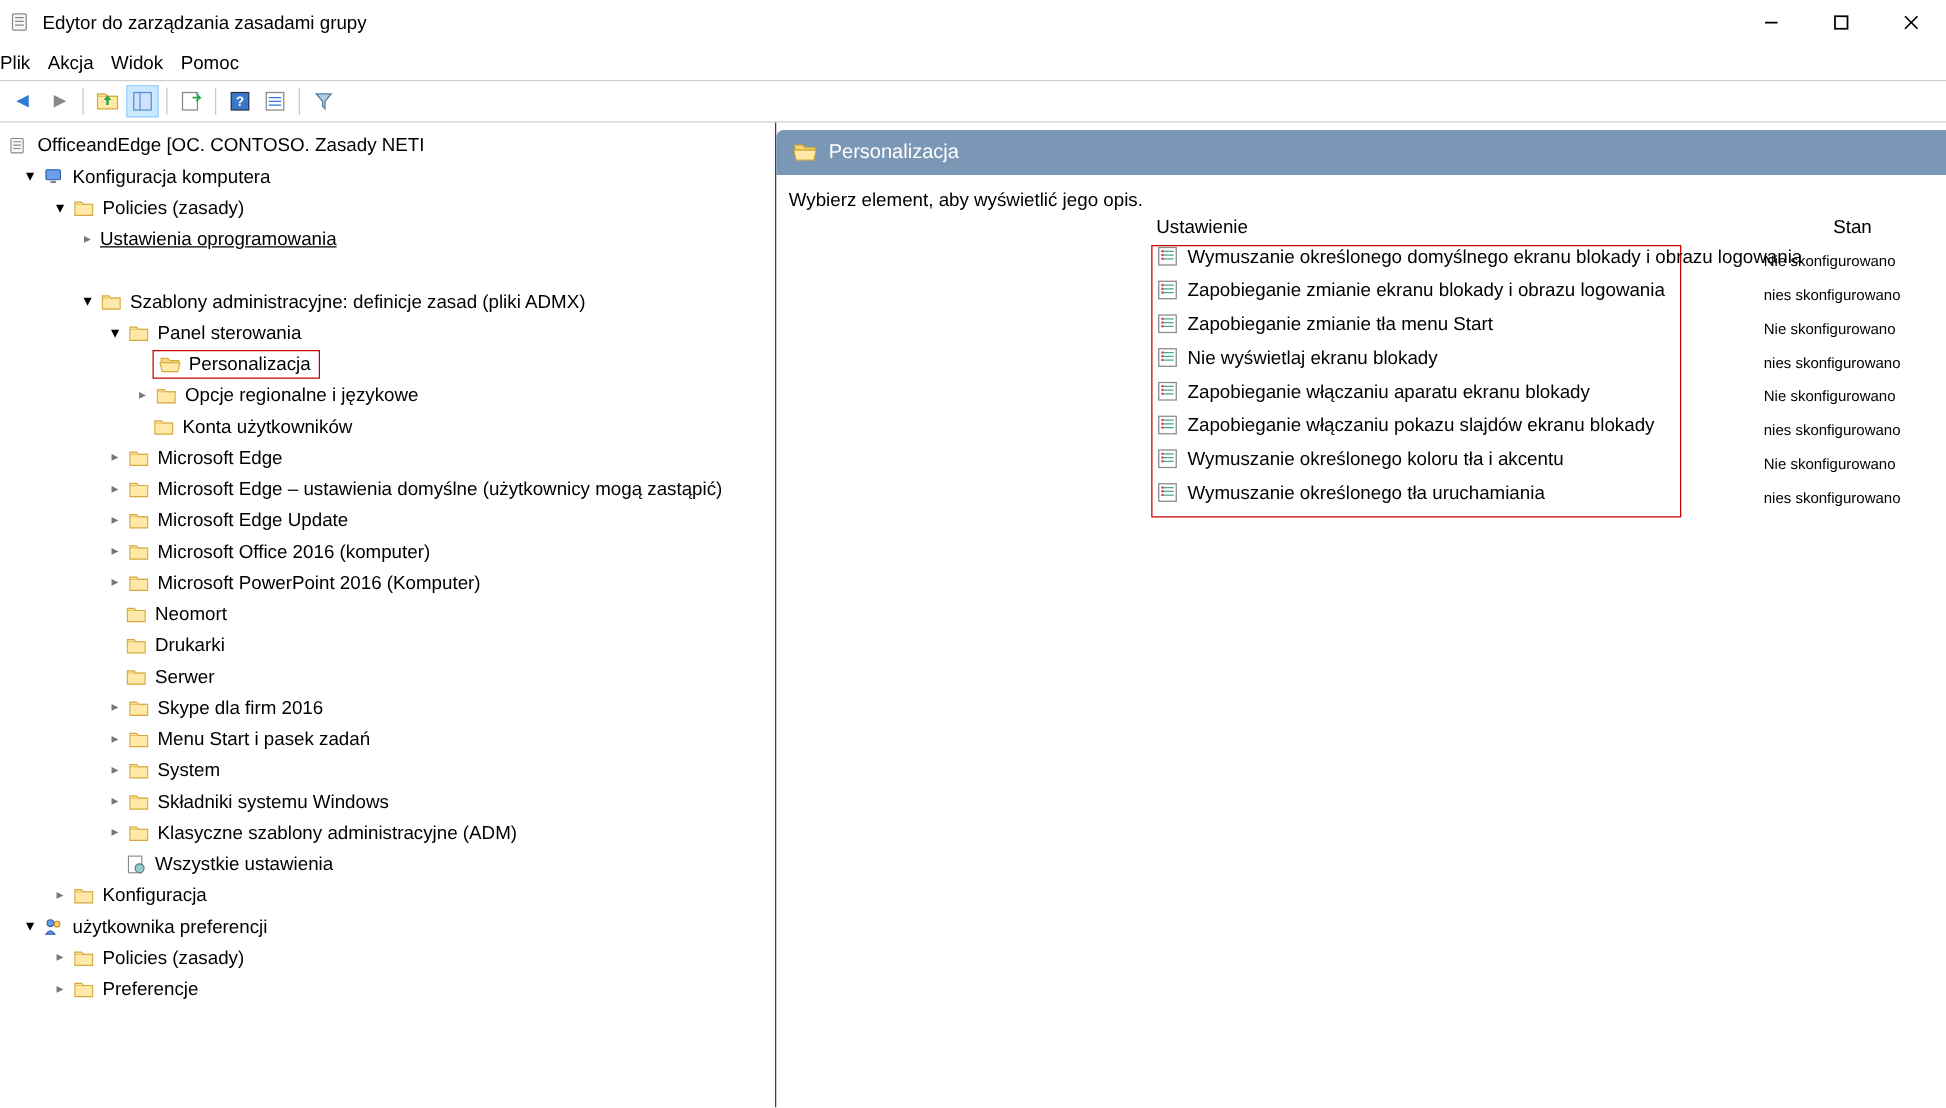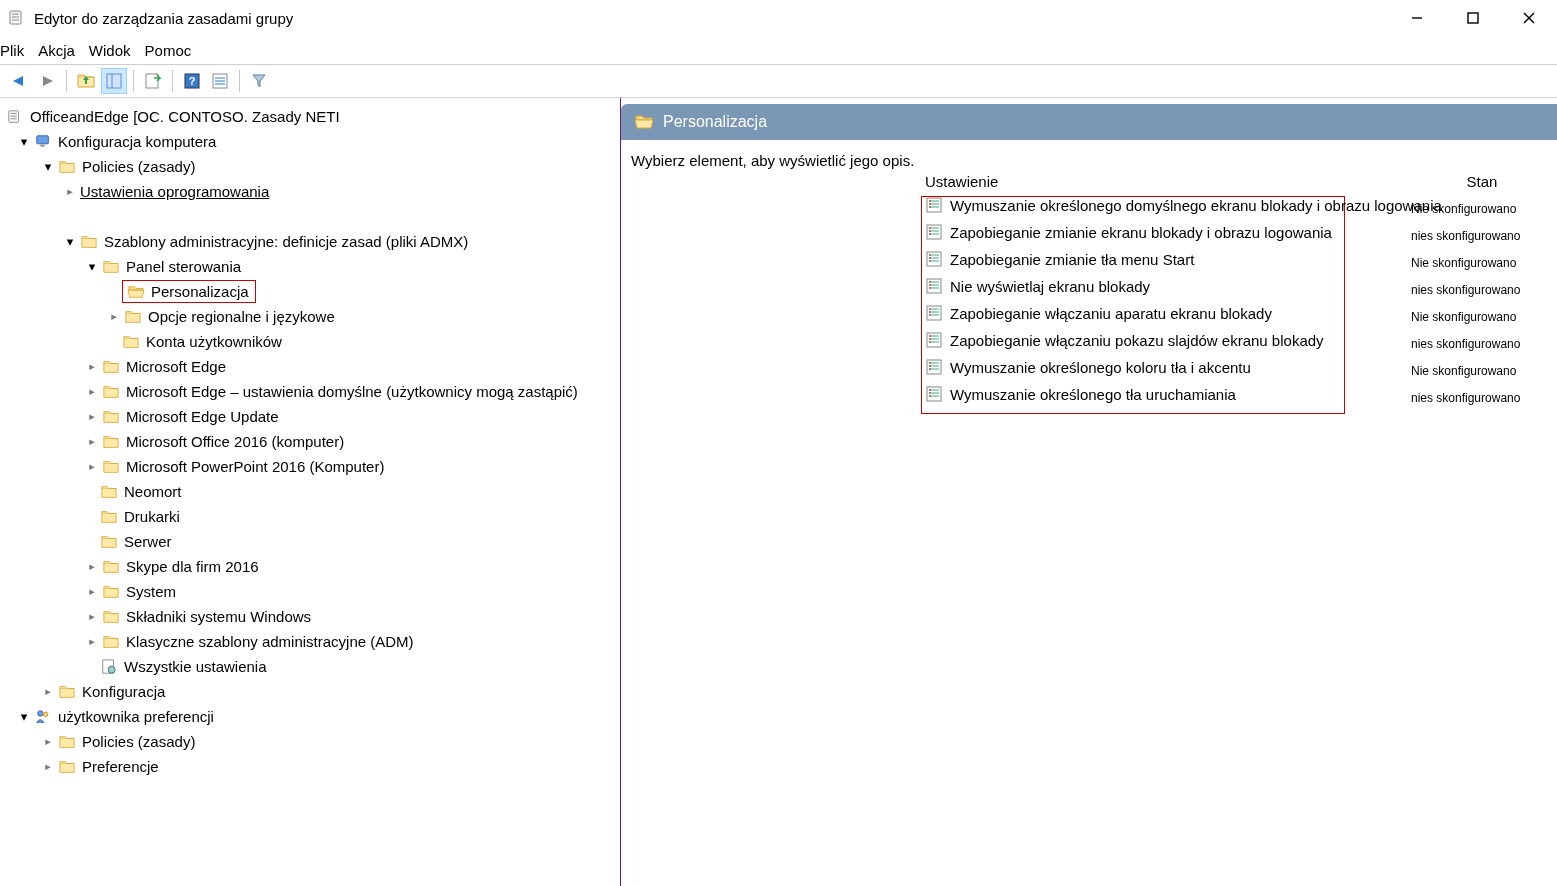--- a/index.html
+++ b/index.html
@@ -316,20 +316,27 @@
         <svg class="tree-icon" viewBox="0 0 18 18">
             <use href="#folder-icon"></use>
           </svg>
         <span class="tree-label">Skype dla firm 2016</span>
       </div>
       <div class="tree-row" style="padding-left:84px">
         <span class="tree-arrow closed"></span>
         <svg class="tree-icon" viewBox="0 0 18 18">
             <use href="#folder-icon"></use>
           </svg>
+        <span class="tree-label">Menu Start i pasek zadań</span>
+      </div>
+      <div class="tree-row" style="padding-left:84px">
+        <span class="tree-arrow closed"></span>
+        <svg class="tree-icon" viewBox="0 0 18 18">
+            <use href="#folder-icon"></use>
+          </svg>
         <span class="tree-label">System</span>
       </div>
       <div class="tree-row" style="padding-left:84px">
         <span class="tree-arrow closed"></span>
         <svg class="tree-icon" viewBox="0 0 18 18">
             <use href="#folder-icon"></use>
           </svg>
         <span class="tree-label">Składniki systemu Windows</span>
       </div>
       <div class="tree-row" style="padding-left:84px">

